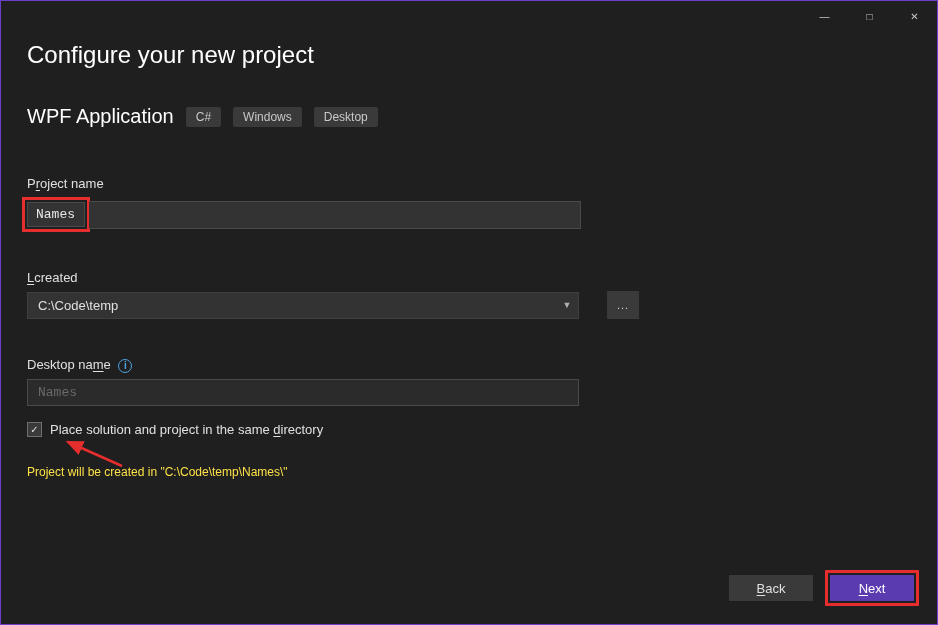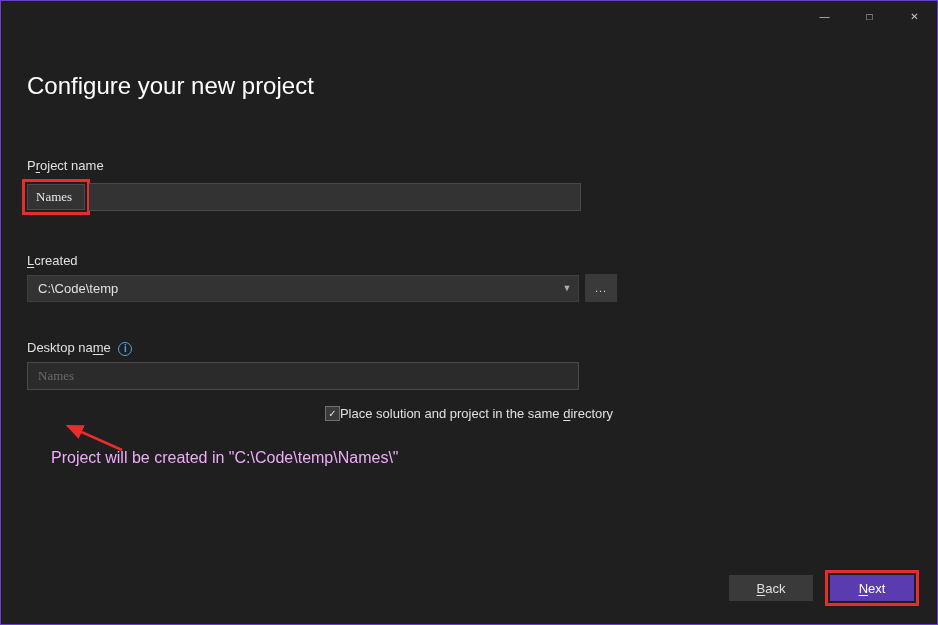--- a/index.html
+++ b/index.html
@@ -37,21 +37,20 @@
       font-size: 10px;
     }
     .content {
       padding: 10px 26px 0 26px;
     }
     .page-title {
       font-size: 24px;
       font-weight: 500;
       color: #ffffff;
       margin-bottom: 36px;
-      margin-top: 31px;
     }
     .template-row {
       display: flex;
       align-items: center;
       gap: 12px;
       margin-bottom: 26px;
     }
     .template-name {
       font-size: 20px;
       font-weight: 400;
@@ -78,21 +77,21 @@
       text-decoration: underline;
       text-underline-offset: 2px;
     }
     .text-input {
       width: 552px;
       background: #333333;
       border: 1px solid #4a4a4a;
       color: #e8e8e8;
       font-size: 13px;
       padding: 5px 10px;
-      font-family: Liberation Serif, serif;
+      font-family: Liberation Mono, monospace;
       outline: none;
     }
     .text-input.readonly {
       background: #2b2b2b;
       color: #6a6a6a;
     }
     .text-input::placeholder {
       color: #6a6a6a;
     }
     .highlight-red {
@@ -117,21 +116,21 @@
       background: #333333;
       border: 1px solid #4a4a4a;
       border-left: none;
       padding: 5px 10px;
       height: 28px;
       margin-left: -1px;
     }
     .location-row {
       display: flex;
       align-items: center;
-      gap: 6px;
+      gap: 28px;
     }
     .combo {
       width: 552px;
       display: flex;
       align-items: center;
       background: #333333;
       border: 1px solid #3f3f3f;
       position: relative;
     }
     .combo-text {
@@ -167,24 +166,24 @@
       justify-content: center;
       color: #4fa3e0;
       font-size: 10px;
       font-weight: bold;
       margin-left: 4px;
       vertical-align: middle;
     }
     .checkbox-row {
       display: flex;
       align-items: center;
+      gap: 8px;
       margin-top: 8px;
       margin-bottom: 28px;
       position: relative;
-      justify-content: center;
     }
     .checkbox {
       width: 15px;
       height: 15px;
       background: #3a3a3a;
       border: 1px solid #707070;
       display: flex;
       align-items: center;
       justify-content: center;
       color: #e0e0e0;
@@ -197,24 +196,23 @@
       font-size: 13px;
       color: #e0e0e0;
     }
     .red-arrow {
       position: absolute;
       left: 35px;
       top: 18px;
       pointer-events: none;
     }
     .creation-path {
-      font-size: 16px;
-      color: #f0abfc;
+      font-size: 12px;
+      color: #fde047;
       margin-top: 4px;
-      margin-left: 24px;
     }
     .footer {
       position: absolute;
       bottom: 18px;
       right: 18px;
       display: flex;
       gap: 12px;
       align-items: center;
     }
     .btn {
@@ -246,20 +244,26 @@
   <div class="win-controls">
     <div class="win-btn">—</div>
     <div class="win-btn">□</div>
     <div class="win-btn">✕</div>
   </div>
 </div>
 
 <div class="content">
   <h1 class="page-title">Configure your new project</h1>
 
+  <div class="template-row">
+    <span class="template-name">WPF Application</span>
+    <span class="tag">C#</span>
+    <span class="tag">Windows</span>
+    <span class="tag">Desktop</span>
+  </div>
 
   <div class="field-group">
     <span class="field-label"><span>P</span><span class="underline">r</span><span>oject name</span></span>
     <div class="name-row">
       <span class="highlight-red name-box">
         <input class="text-input" type="text" value="Names" style="">
       </span>
       <div class="name-rest"></div>
     </div>
   </div>

